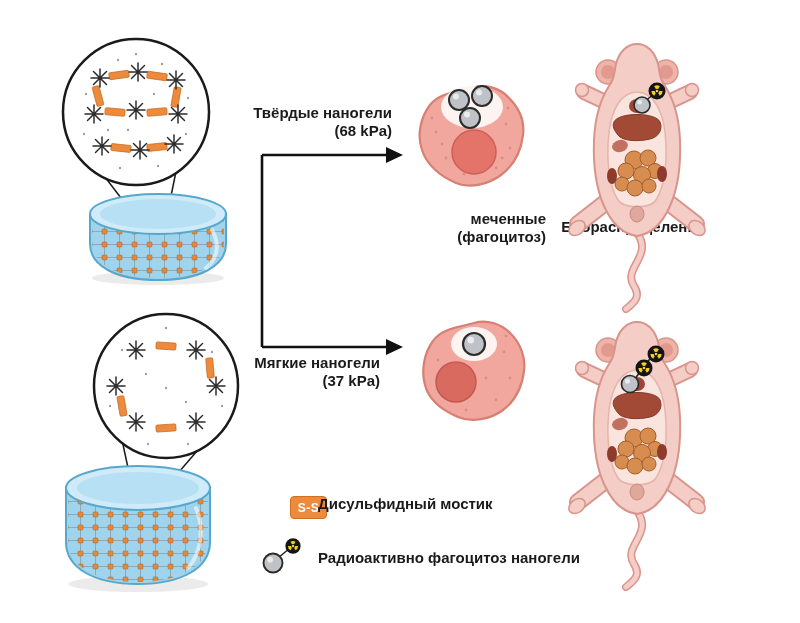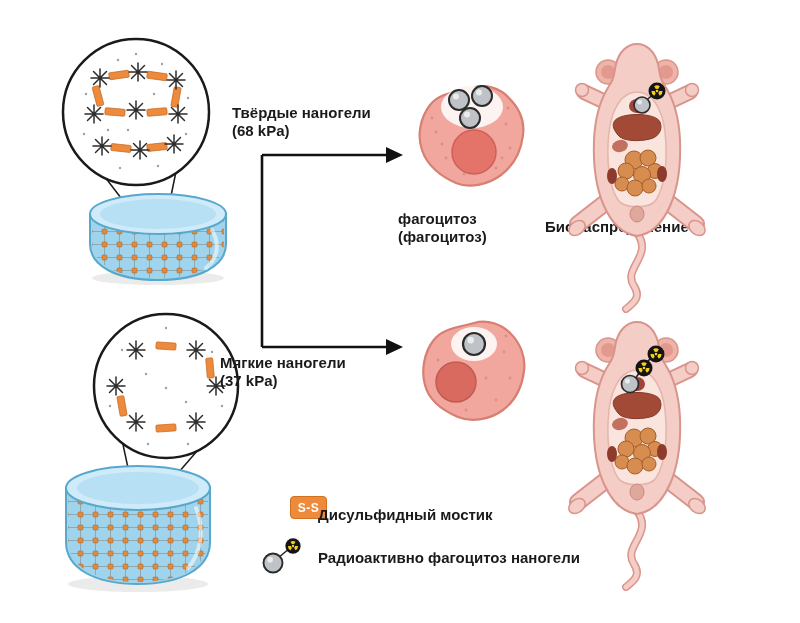--- a/index.html
+++ b/index.html
@@ -1,19 +1,19 @@
 <!DOCTYPE html>
 <html><head>
 <meta charset="utf-8">
 <style>
   html,body{margin:0;padding:0;background:#fff;}
   .stage{position:relative;width:800px;height:623px;background:#ffffff;
          font-family:"Liberation Sans",sans-serif;overflow:hidden;}
   .abs{position:absolute;}
-  .lbl{font-weight:bold;font-size:15px;color:#1a1a1a;text-align:left;line-height:18px;}
+  .lbl{font-weight:bold;font-size:15px;color:#1a1a1a;text-align:right;line-height:18px;}
   .legend-label{font-weight:bold;font-size:15px;color:#1a1a1a;white-space:nowrap;}
   .ss-badge{position:absolute;width:35px;height:21px;background:#ee8a3b;border:1px solid #cf7120;
             border-radius:4px;color:#fff;font-weight:bold;font-size:12px;display:flex;
             align-items:center;justify-content:center;letter-spacing:.5px;margin-left:28px;}
   svg{display:block;}
 </style>
 </head>
 <body>
 
 <div class="stage">
@@ -223,42 +223,42 @@
         <circle cx="50" cy="94" r="1.4"></circle>
         <circle cx="26" cy="74" r="1.4"></circle>
       <circle cx="70" cy="62" r="1.4"></circle>
         <circle cx="90" cy="20" r="1.4"></circle>
     </g>
     <circle cx="40" cy="66" r="20" fill="#d96a60" stroke="#c45a51" stroke-width="1.5"></circle>
     <use href="#bead" transform="translate(58,28) scale(1.1)"></use>
   </svg>
 
   <div class="abs lbl" style="left:398px;top:210px;width:148px">
-    <div>фагоцитоз</div>
+    <div>меченные</div>
     <div>(фагоцитоз)</div>
   </div>
   <div class="abs lbl" style="left:545px;top:218px;width:160px">Биораспределение</div>
 
   <svg class="abs" style="left:562px;top:28px" width="150" height="285" viewBox="0 0 150 285">
     <use href="#mouse"></use>
     <line x1="82" y1="74" x2="92" y2="66" stroke="#222" stroke-width="1.5"></line>
     <use href="#bead" transform="translate(80,77) scale(0.8)"></use>
     <use href="#trefoil" transform="translate(95,63)"></use>
   </svg>
 
   <svg class="abs" style="left:562px;top:306px" width="150" height="285" viewBox="0 0 150 285">
     <use href="#mouse"></use>
     <line x1="72" y1="74" x2="90" y2="50" stroke="#222" stroke-width="1.5"></line>
     <use href="#bead" transform="translate(68,78) scale(0.85)"></use>
     <use href="#trefoil" transform="translate(82,62)"></use>
     <use href="#trefoil" transform="translate(94,48)"></use>
   </svg>
 
   <div class="ss-badge" style="left:262px;top:496px">S-S</div>
-  <div class="abs legend-label" style="left:318px;top:506px">Дисульфидный мостик</div>
+  <div class="abs legend-label" style="left:318px;top:495px">Дисульфидный мостик</div>
 
   <svg class="abs" style="left:256px;top:536px" width="50" height="44" viewBox="0 0 50 44">
     <line x1="22" y1="22" x2="34" y2="12" stroke="#222" stroke-width="1.5"></line>
     <use href="#bead" transform="translate(17,27) scale(0.95)"></use>
     <use href="#trefoil" transform="translate(37,10) scale(0.9)"></use>
   </svg>
   <div class="abs legend-label" style="left:318px;top:549px">Радиоактивно фагоцитоз наногели</div>
 
 </div>
 

